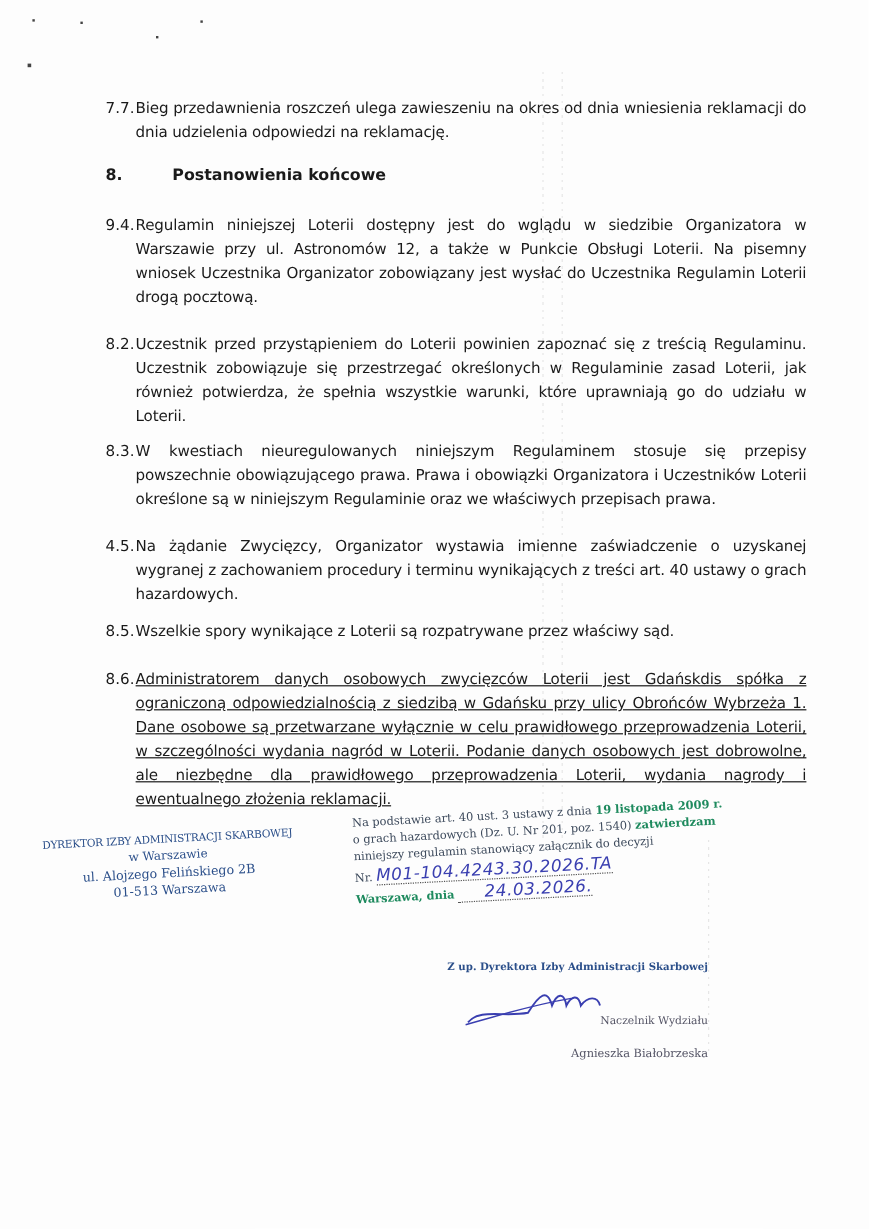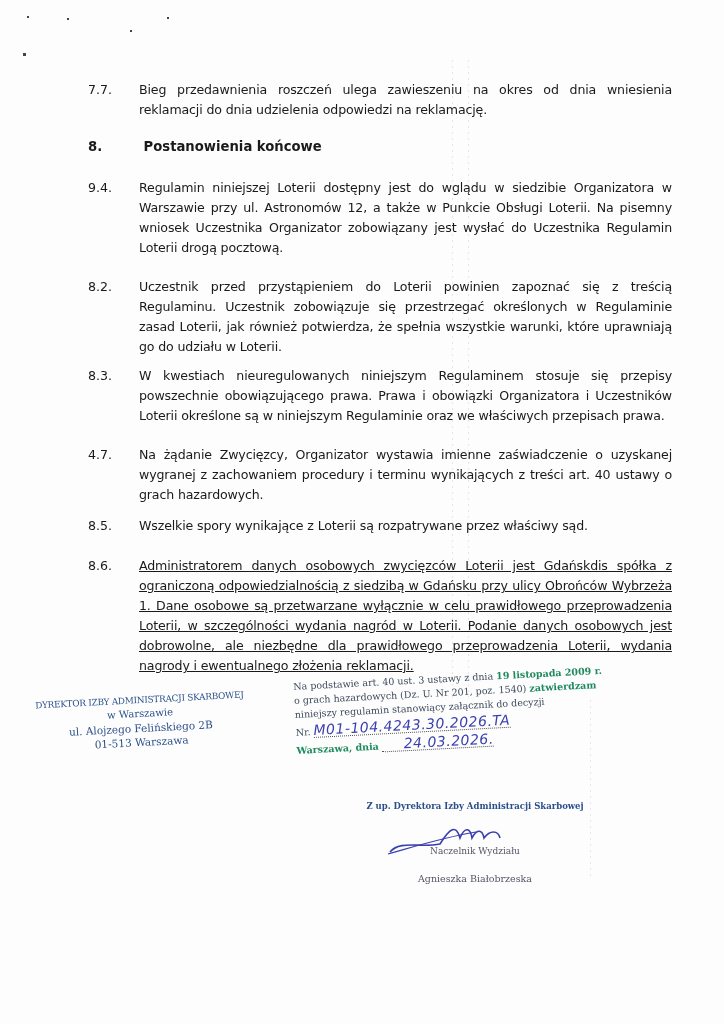--- a/index.html
+++ b/index.html
@@ -1,40 +1,40 @@
 <!DOCTYPE html>
 <html><head>
 <meta charset="utf-8">
 <style>
   html, body { margin: 0; padding: 0; background: #ffffff; }
   body { width: 724px; height: 1024px; position: relative; overflow: hidden;
          font-family: "DejaVu Sans", sans-serif; color: #1a1a1a; }
   .page { position: absolute; left: 0; top: 0; width: 724px; height: 1024px; background: #fdfdfd; }
   .item { position: absolute; left: 88px; width: 584px; font-size: 12.6px; line-height: 20px; }
   .item .num { position: absolute; left: 0; top: 0; width: 50px; }
-  .item .txt { margin-left: 51px; text-align: justify; letter-spacing: -0.15px; }
+  .item .txt { margin-left: 25px; text-align: justify; letter-spacing: -0.15px; }
   .heading { position: absolute; left: 88px; top: 139px; font-size: 13.2px; font-weight: bold; }
   .heading .num { display: inline-block; width: 51px; }
 
   .stamp-left { position: absolute; left: 28px; top: 693px; width: 225px; color: #2b4f8a;
                 font-family: "DejaVu Serif", serif; font-size: 10px; line-height: 14px; text-align: center;
                 transform: rotate(-3deg); }
   .stamp-left .l1 { font-size: 8.8px; letter-spacing: -0.2px; }
   .stamp-left .l3 { font-size: 10.5px; }
 
   .stamp-right { position: absolute; left: 293px; top: 680px; width: 330px; color: #3d4a5c;
                  font-family: "DejaVu Serif", serif; font-size: 9.5px; line-height: 14px;
                  transform: rotate(-3deg); transform-origin: left top; }
   .stamp-right .row { white-space: nowrap; }
   .green { color: #1e8a5e; font-weight: bold; }
   .hand { font-family: "DejaVu Sans", sans-serif; font-style: italic; color: #3a3fb0; font-size: 14px; letter-spacing: 0.5px; }
   .dots { border-bottom: 1px dotted #555; display: inline-block; }
 
   .signature { position: absolute; left: 360px; top: 800px; width: 230px; color: #2b4f8a;
-               font-family: "DejaVu Serif", serif; font-size: 8.5px; line-height: 13px; text-align: center; }
+               font-family: "DejaVu Serif", serif; font-size: 8.5px; line-height: 13px; text-align: right; }
   .signature .title2 { font-size: 9px; color: #556; margin-top: 32px; }
   .signature .name { font-size: 9.5px; color: #556; margin-top: 14px; }
   .sig-mark { position: absolute; left: 20px; top: 18px; width: 140px; height: 40px; }
 
   .scan-noise { position: absolute; top: 60px; width: 1px; background: repeating-linear-gradient(#bbb 0 2px, transparent 2px 6px); opacity: 0.35; }
   .speck { position: absolute; width: 2px; height: 2px; background: #444; }
 </style>
 </head>
 <body>
 
@@ -68,21 +68,21 @@
     <span class="num">8.2.</span>
     <div class="txt">Uczestnik przed przystąpieniem do Loterii powinien zapoznać się z treścią Regulaminu. Uczestnik zobowiązuje się przestrzegać określonych w Regulaminie zasad Loterii, jak również potwierdza, że spełnia wszystkie warunki, które uprawniają go do udziału w Loterii.</div>
   </div>
 
   <div class="item" style="top:366px;">
     <span class="num">8.3.</span>
     <div class="txt">W kwestiach nieuregulowanych niniejszym Regulaminem stosuje się przepisy powszechnie obowiązującego prawa. Prawa i obowiązki Organizatora i Uczestników Loterii określone są w niniejszym Regulaminie oraz we właściwych przepisach prawa.</div>
   </div>
 
   <div class="item" style="top:445px;">
-    <span class="num">4.7.</span>
+    <span class="num">4.5.</span>
     <div class="txt">Na żądanie Zwycięzcy, Organizator wystawia imienne zaświadczenie o uzyskanej wygranej z zachowaniem procedury i terminu wynikających z treści art. 40 ustawy o grach hazardowych.</div>
   </div>
 
   <div class="item" style="top:516px;">
     <span class="num">8.5.</span>
     <div class="txt">Wszelkie spory wynikające z Loterii są rozpatrywane przez właściwy sąd.</div>
   </div>
 
   <div class="item" style="top:556px;text-decoration:underline;">
     <span class="num">8.6.</span>

